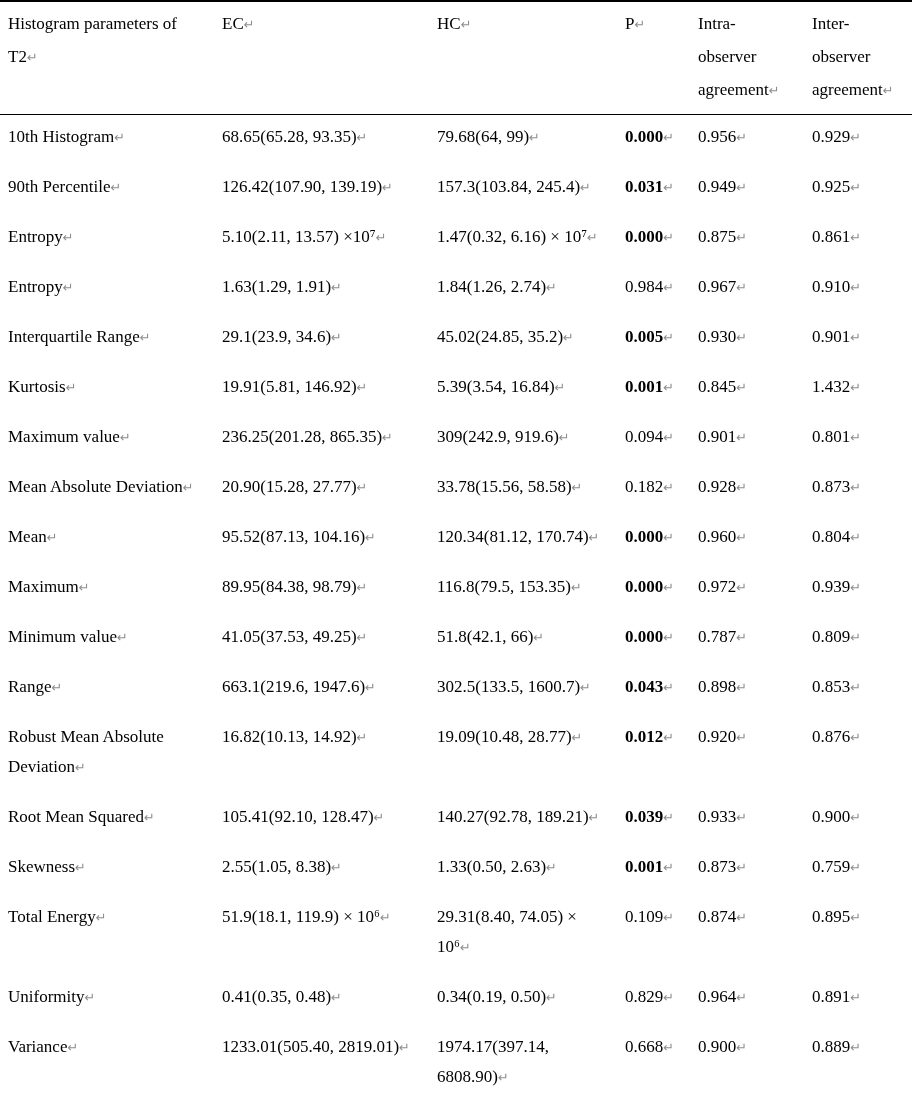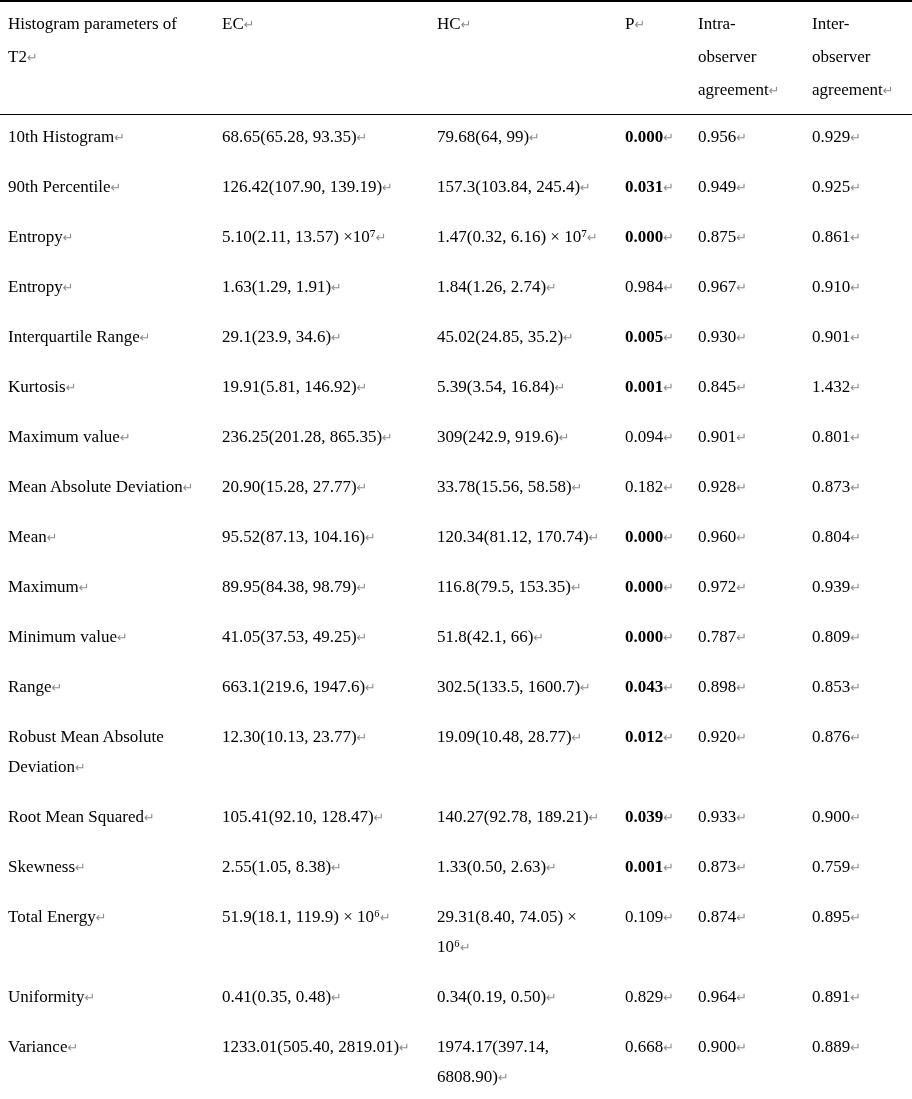--- a/index.html
+++ b/index.html
@@ -173,21 +173,21 @@
     <td class="c-param"><span class="v">Range</span><span class="mark">↵</span></td>
     <td class="c-ec"><span class="v">663.1(219.6, 1947.6)</span><span class="mark">↵</span></td>
     <td class="c-hc"><span class="v">302.5(133.5, 1600.7)</span><span class="mark">↵</span></td>
     <td class="c-p"><span class="v pval pbold">0.043</span><span class="mark">↵</span></td>
     <td class="c-intra"><span class="v">0.898</span><span class="mark">↵</span></td>
     <td class="c-inter"><span class="v">0.853</span><span class="mark">↵</span></td>
   </tr>
         <tr>
     <td class="c-param"><span class="v">Robust Mean Absolute
 Deviation</span><span class="mark">↵</span></td>
-    <td class="c-ec"><span class="v">12.30(10.13, 23.77)</span><span class="mark">↵</span></td>
+    <td class="c-ec"><span class="v">16.82(10.13, 14.92)</span><span class="mark">↵</span></td>
     <td class="c-hc"><span class="v">19.09(10.48, 28.77)</span><span class="mark">↵</span></td>
     <td class="c-p"><span class="v pval pbold">0.012</span><span class="mark">↵</span></td>
     <td class="c-intra"><span class="v">0.920</span><span class="mark">↵</span></td>
     <td class="c-inter"><span class="v">0.876</span><span class="mark">↵</span></td>
   </tr>
         <tr>
     <td class="c-param"><span class="v">Root Mean Squared</span><span class="mark">↵</span></td>
     <td class="c-ec"><span class="v">105.41(92.10, 128.47)</span><span class="mark">↵</span></td>
     <td class="c-hc"><span class="v">140.27(92.78, 189.21)</span><span class="mark">↵</span></td>
     <td class="c-p"><span class="v pval pbold">0.039</span><span class="mark">↵</span></td>

